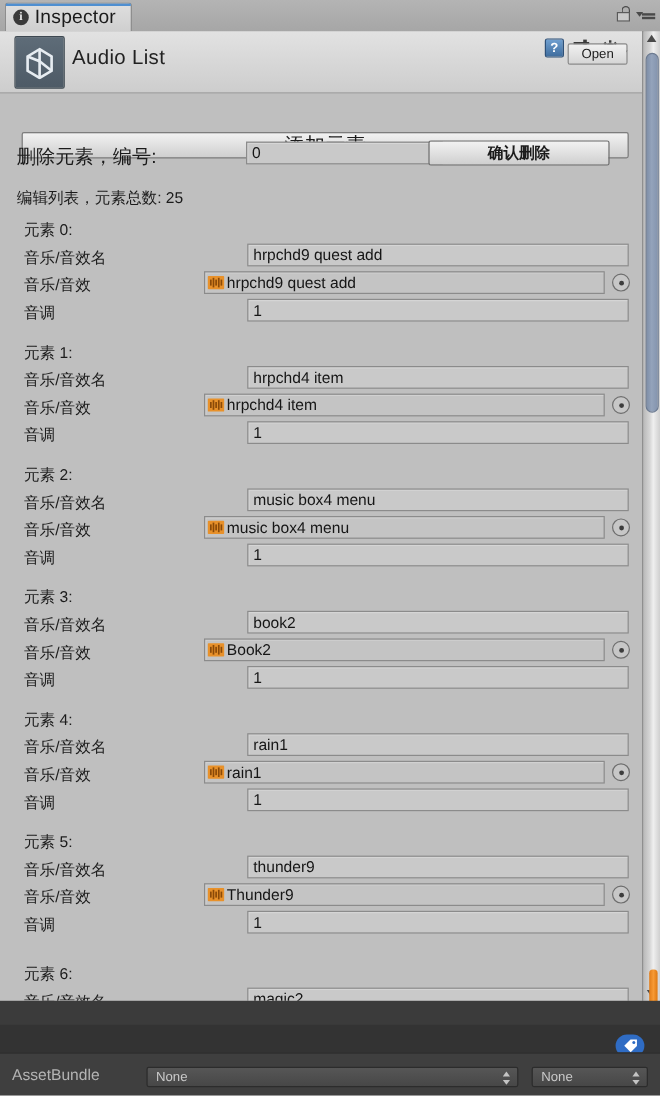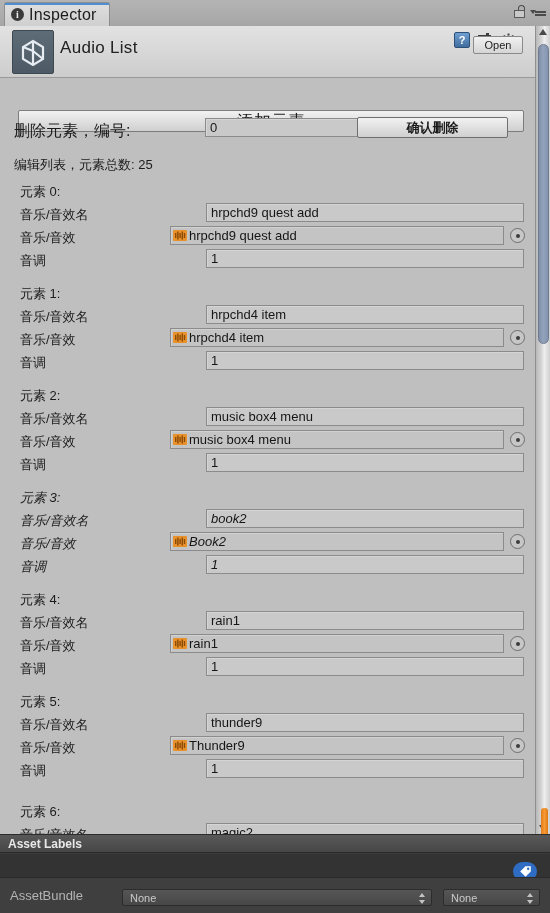--- a/index.html
+++ b/index.html
@@ -515,21 +515,21 @@
                   </g>
                 </svg></span>
               <span>music box4 menu</span>
             </div>
             <div class="obj-picker" style="top:45px;">
               <span class="dot"></span>
             </div>
             <div class="row-label" style="top:69px;">音调</div>
             <div class="text-field" style="top:66px;">1</div>
           </div>
-          <div class="elem-block" style="top: 411px; height: 95px; font-style: italic;">
+          <div class="elem-block" style="top: 411px; height: 95px;">
             <div class="elem-title" style="top:0px;">元素 3:</div>
             <div class="row-label" style="top:23px;">音乐/音效名</div>
             <div class="text-field" style="top:20px;">book2</div>
             <div class="row-label" style="top:46px;">音乐/音效</div>
             <div class="obj-field" style="top:43px;">
               <span class="clip-icon"><svg width="14" height="13" viewBox="0 0 14 13" aria-hidden="true">
                   <rect x="0" y="1" width="14" height="11" rx="1" fill="#e8912a"></rect>
                   <g fill="#8a4a08">
                     <rect x="2" y="4" width="1.4" height="5"></rect>
                     <rect x="4.2" y="2.5" width="1.4" height="8"></rect>
@@ -606,23 +606,20 @@
   </div>
 
   <div class="vscroll">
     <div class="up-arrow"></div>
     <div class="thumb"></div>
     <div class="down-arrow"></div>
   </div>
   <div class="vscroll-orange"></div>
 
   <div class="asset-panel">
-    <div class="asset-header">
-      <span class="asset-header-title">Asset Labels</span>
-    </div>
     <div class="asset-body">
       <div class="label-badge">
         <svg width="13" height="13" viewBox="0 0 13 13" aria-hidden="true">
           <path d="M1.2 6.4 L6.4 1.2 L11.8 1.2 L11.8 6.6 L6.6 11.8 Z" fill="#ffffff"></path>
           <circle cx="9.2" cy="3.8" r="1.25" fill="#2f6cc4"></circle>
         </svg>
       </div>
     </div>
     <div class="asset-footer">
       <div class="ab-label">AssetBundle</div>

